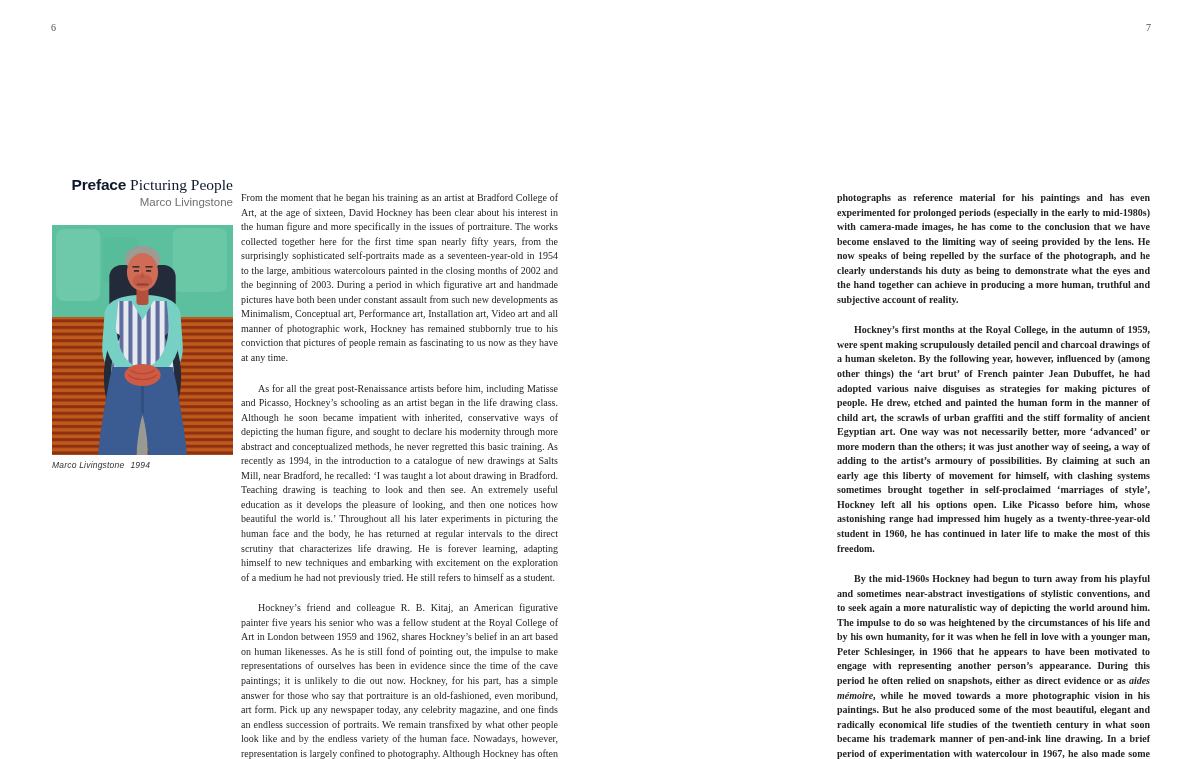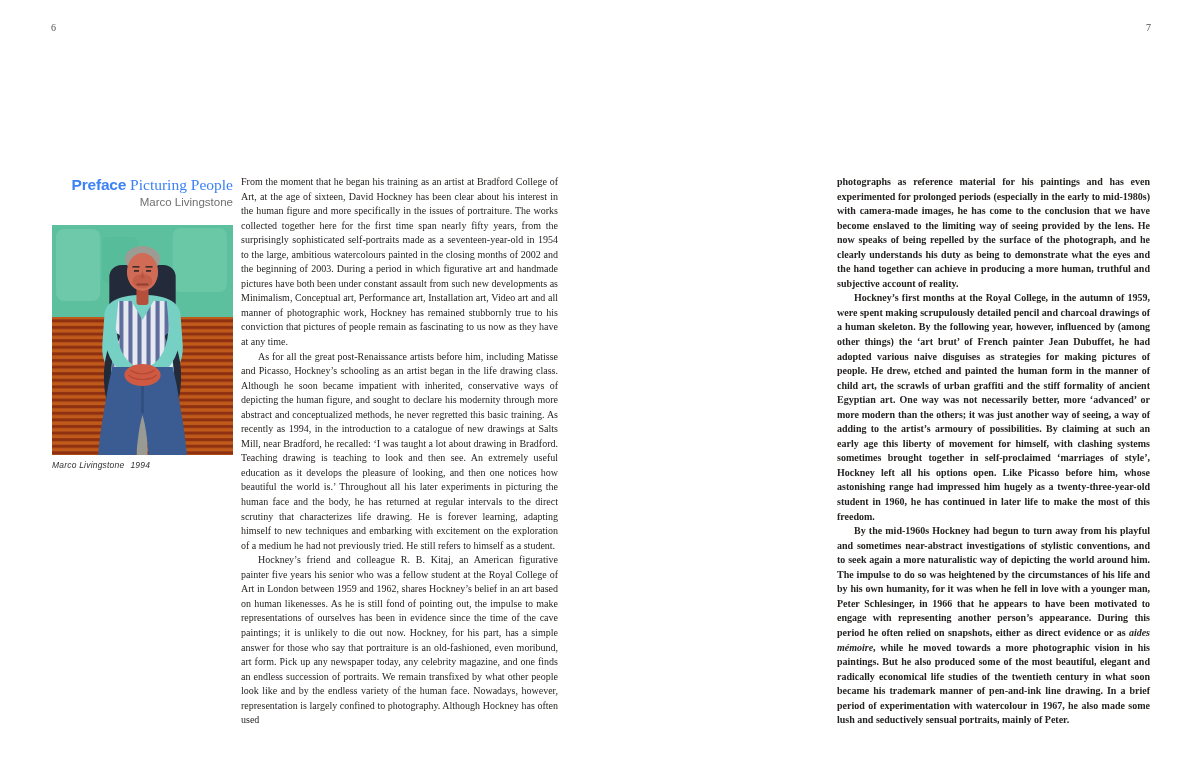--- a/index.html
+++ b/index.html
@@ -9,42 +9,42 @@
   .spread { position:absolute; inset:0; background:#ffffff; }
 
   .pagenum {
     position:absolute; top:22px; font-size:10px; color:#4d4d4d;
     font-family:"Liberation Serif", serif;
   }
   #pn-left { left:51px; }
   #pn-right { right:49px; }
 
   .heading-block { position:absolute; left:52px; top:176px; width:181px; text-align:right; }
-  .title { font-size:15.5px; line-height:17px; color:#3b82f6; white-space:nowrap; }
+  .title { font-size:15.5px; line-height:17px; color:#0f172a; white-space:nowrap; }
   .title .sect { font-family:"Liberation Sans", sans-serif; font-weight:bold; letter-spacing:-0.2px; }
   .title .ttl { font-family:"Liberation Serif", serif; font-weight:normal; }
   .author { font-family:"Liberation Sans", sans-serif; font-size:11.5px; color:#6f6f6f; margin-top:3px; }
 
   .painting { position:absolute; left:52px; top:225px; width:181px; height:230px; display:block; }
 
   .caption {
     position:absolute; left:52px; top:460px;
     font-family:"Liberation Sans", sans-serif; font-style:italic;
     font-size:8.5px; color:#303030; letter-spacing:0.2px;
   }
   .caption .year { margin-left:6px; }
 
   .textcol {
     position:absolute; top:175px; width:317px;
     font-family:"Liberation Serif", serif; font-size:10px; line-height:14.55px;
     text-align:justify; color:#262422; hyphens:auto;
   }
   #col-left { left:241px; }
   #col-right { left:837px; width:313px;font-weight:bold; }
-  .textcol p { text-indent:17px; }
+  .textcol p { text-indent:17px;margin-top:16px; }
   .textcol p:first-child { text-indent:0; }
   .it { font-style:italic; }
 </style>
 </head>
 <body>
 
 <div class="spread">
 
   <div class="pagenum" id="pn-left">6</div>
   <div class="pagenum" id="pn-right">7</div>

